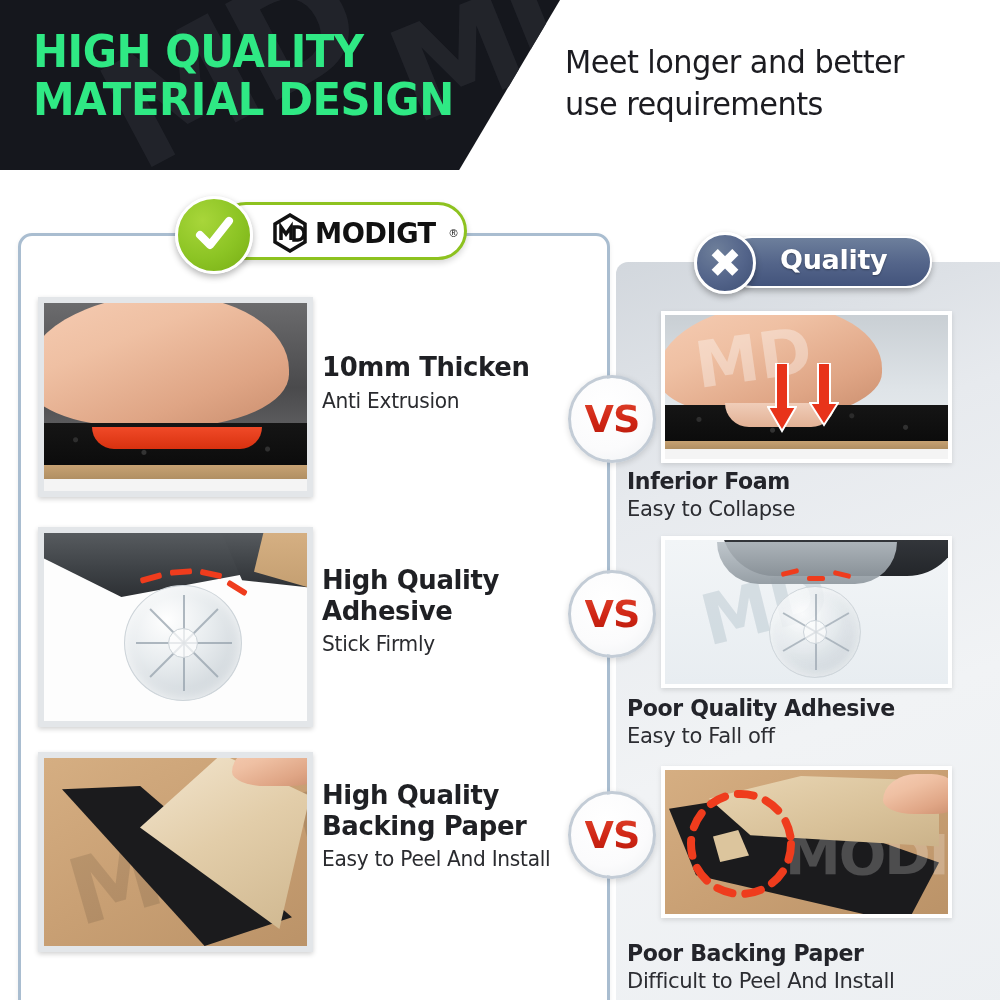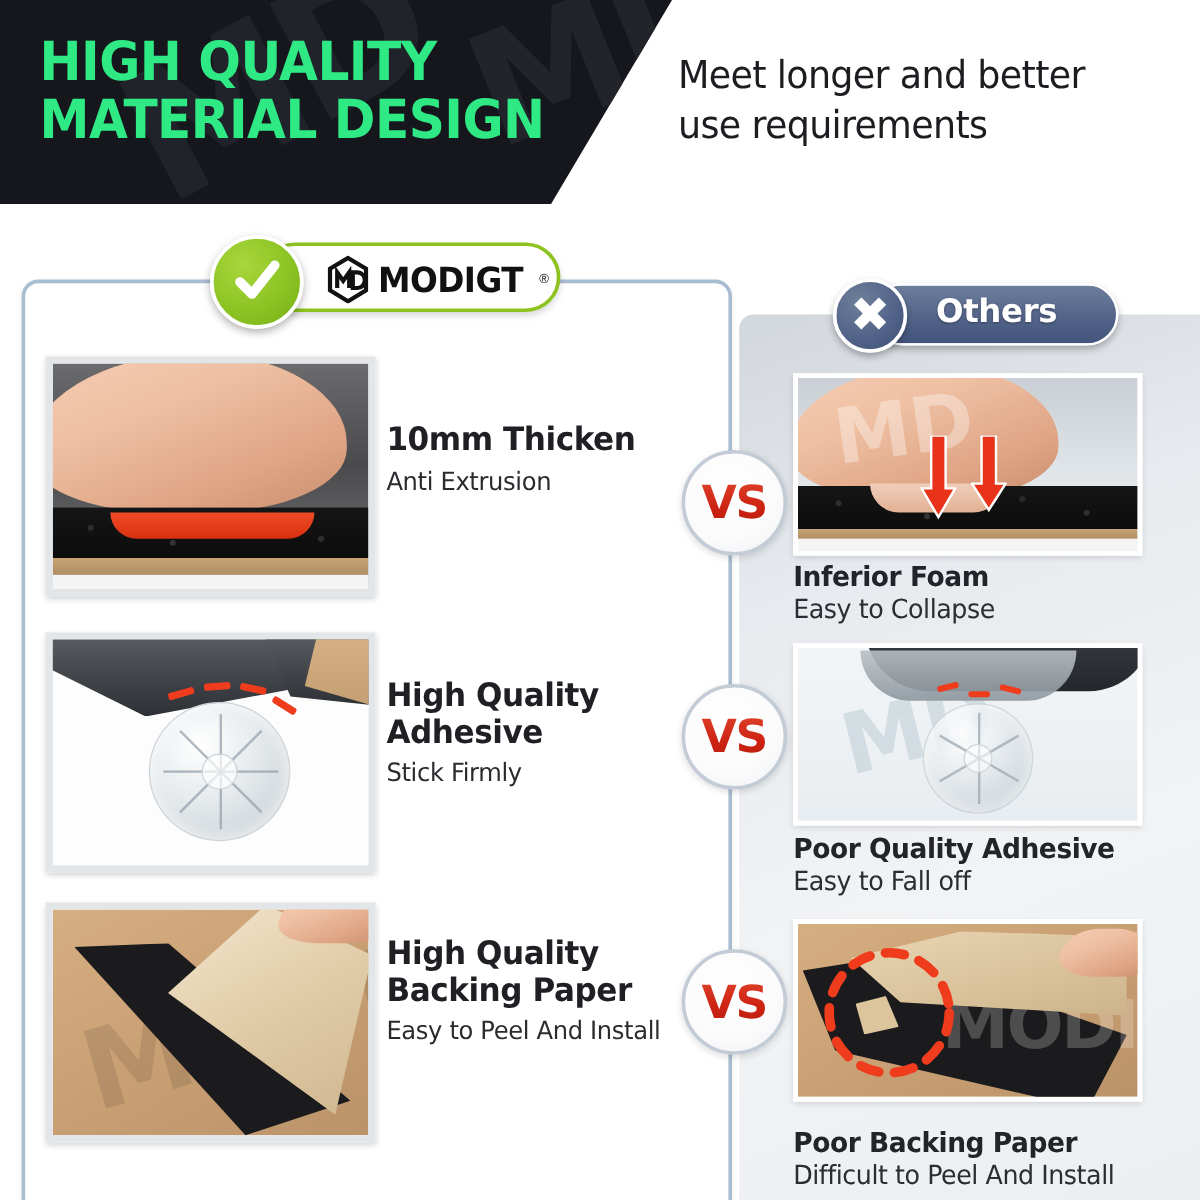--- a/index.html
+++ b/index.html
@@ -178,21 +178,21 @@
   .r-photo {
     position:absolute; left:661px; width:291px; height:152px;
     border:4px solid #ffffff;
     box-shadow:0 2px 5px rgba(0,0,0,.12);
     overflow:hidden; background:#fff;
   }
   .r-photo.r1 { top:311px; }
   .r-photo.r2 { top:536px; }
   .r-photo.r3 { top:766px; }
 
-  .r-text { position:absolute; left:661px; width:330px; }
+  .r-text { position:absolute; left:627px; width:330px; }
   .r-title {
     font-family:"DejaVu Sans", sans-serif;
     font-weight:bold; font-size:23px; color:#23242a;
     letter-spacing:-0.4px;
     transform:scaleX(0.96); transform-origin:left center;
   }
   .r-sub {
     font-family:"DejaVu Sans", sans-serif;
     font-size:22px; color:#2c2d32; margin-top:2px;
     letter-spacing:-0.4px;
@@ -292,21 +292,21 @@
   </div>
   <div class="check-circle">
     <svg width="46" height="46" viewBox="0 0 46 46">
       <path d="M9 23 L19 33 L38 9" fill="none" stroke="#ffffff" stroke-width="8" stroke-linecap="round" stroke-linejoin="round"></path>
     </svg>
   </div>
 </div>
 
 <div class="badge-others">
   <div class="others-pill"></div>
-  <div class="others-label">Others</div>
+  <div class="others-label">Quality</div>
   <div class="x-circle">✖</div>
 </div>
 
 <div class="vs v1">
     <span>VS</span>
   </div>
 <div class="vs v2">
     <span>VS</span>
   </div>
 <div class="vs v3">

